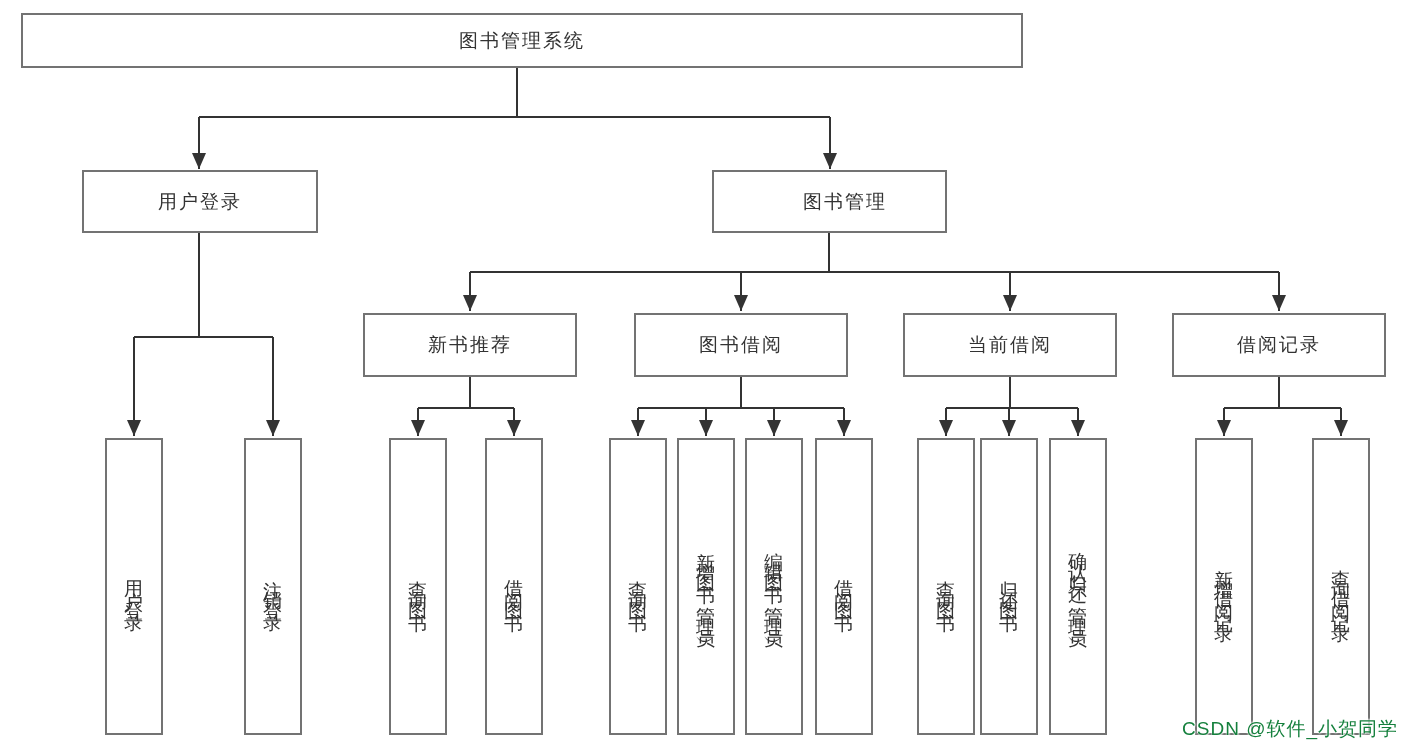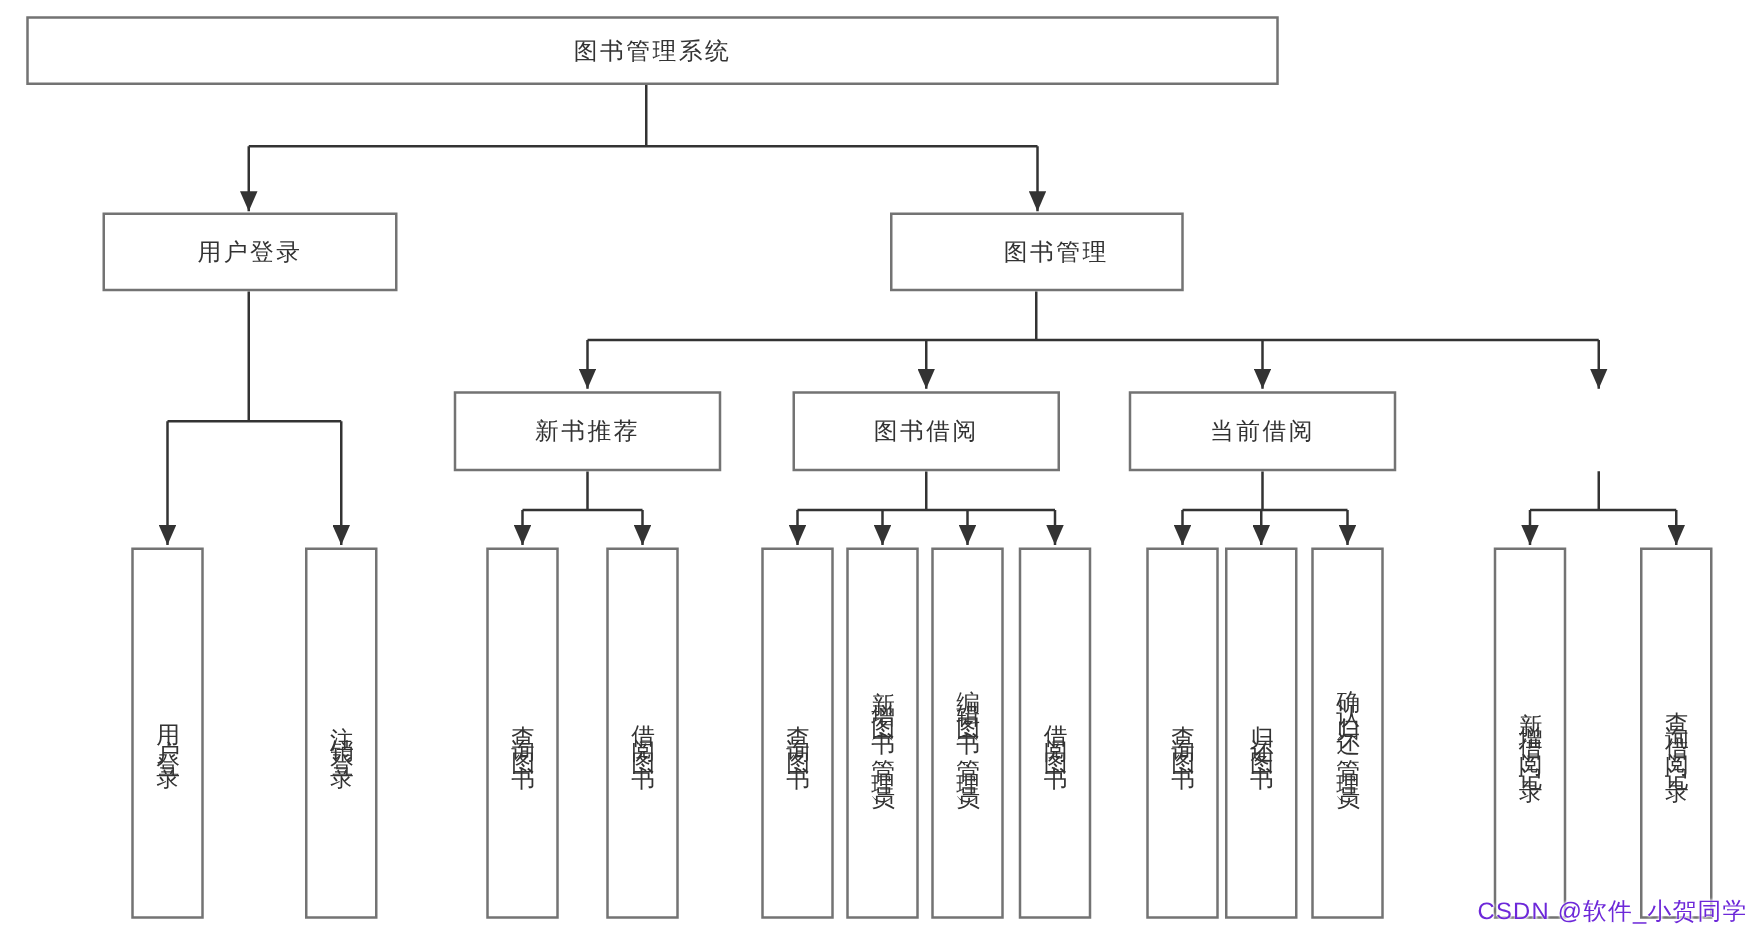--- a/index.html
+++ b/index.html
@@ -36,21 +36,21 @@
     text-orientation: mixed;
     letter-spacing: 11px;
     white-space: normal;
     line-height: 1;
   }
   .watermark {
     position: absolute;
     right: 7px;
     bottom: 5px;
     font-size: 19px;
-    color: #6d28d9;
+    color: #15803d;
     letter-spacing: 1px;
     z-index: 5;
     text-shadow: 0 1px 2px rgba(255,255,255,0.95), 0 -1px 2px rgba(255,255,255,0.95), 1px 0 2px rgba(255,255,255,0.95);
   }
 </style>
 </head>
 <body>
 
 <div class="canvas">
 
@@ -97,20 +97,21 @@
   </svg>
 
   <div class="node" style="left:21px; top:13px; width:1002px; height:55px;">图书管理系统</div>
 
   <div class="node" style="left:82px; top:170px; width:236px; height:63px;">用户登录</div>
   <div class="node" style="left:712px; top:170px; width:235px; height:63px;padding-left:31px;">图书管理</div>
 
   <div class="node" style="left:363px; top:313px; width:214px; height:64px;">新书推荐</div>
   <div class="node" style="left:634px; top:313px; width:214px; height:64px;">图书借阅</div>
   <div class="node" style="left:903px; top:313px; width:214px; height:64px;font-family:Liberation Serif, serif;">当前借阅</div>
+  <div class="node" style="left:1172px; top:313px; width:214px; height:64px;">借阅记录</div>
 
   <div class="node leaf" style="left:105px; top:438px; width:58px; height:297px;">用户登录</div>
   <div class="node leaf" style="left:244px; top:438px; width:58px; height:297px;">注销登录</div>
 
   <div class="node leaf" style="left:389px; top:438px; width:58px; height:297px;">查询图书</div>
   <div class="node leaf" style="left:485px; top:438px; width:58px; height:297px;">借阅图书</div>
 
   <div class="node leaf" style="left:609px; top:438px; width:58px; height:297px;">查询图书</div>
   <div class="node leaf" style="left:677px; top:438px; width:58px; height:297px;">新增图书（管理员）</div>
   <div class="node leaf" style="left:745px; top:438px; width:58px; height:297px;">编辑图书（管理员）</div>

